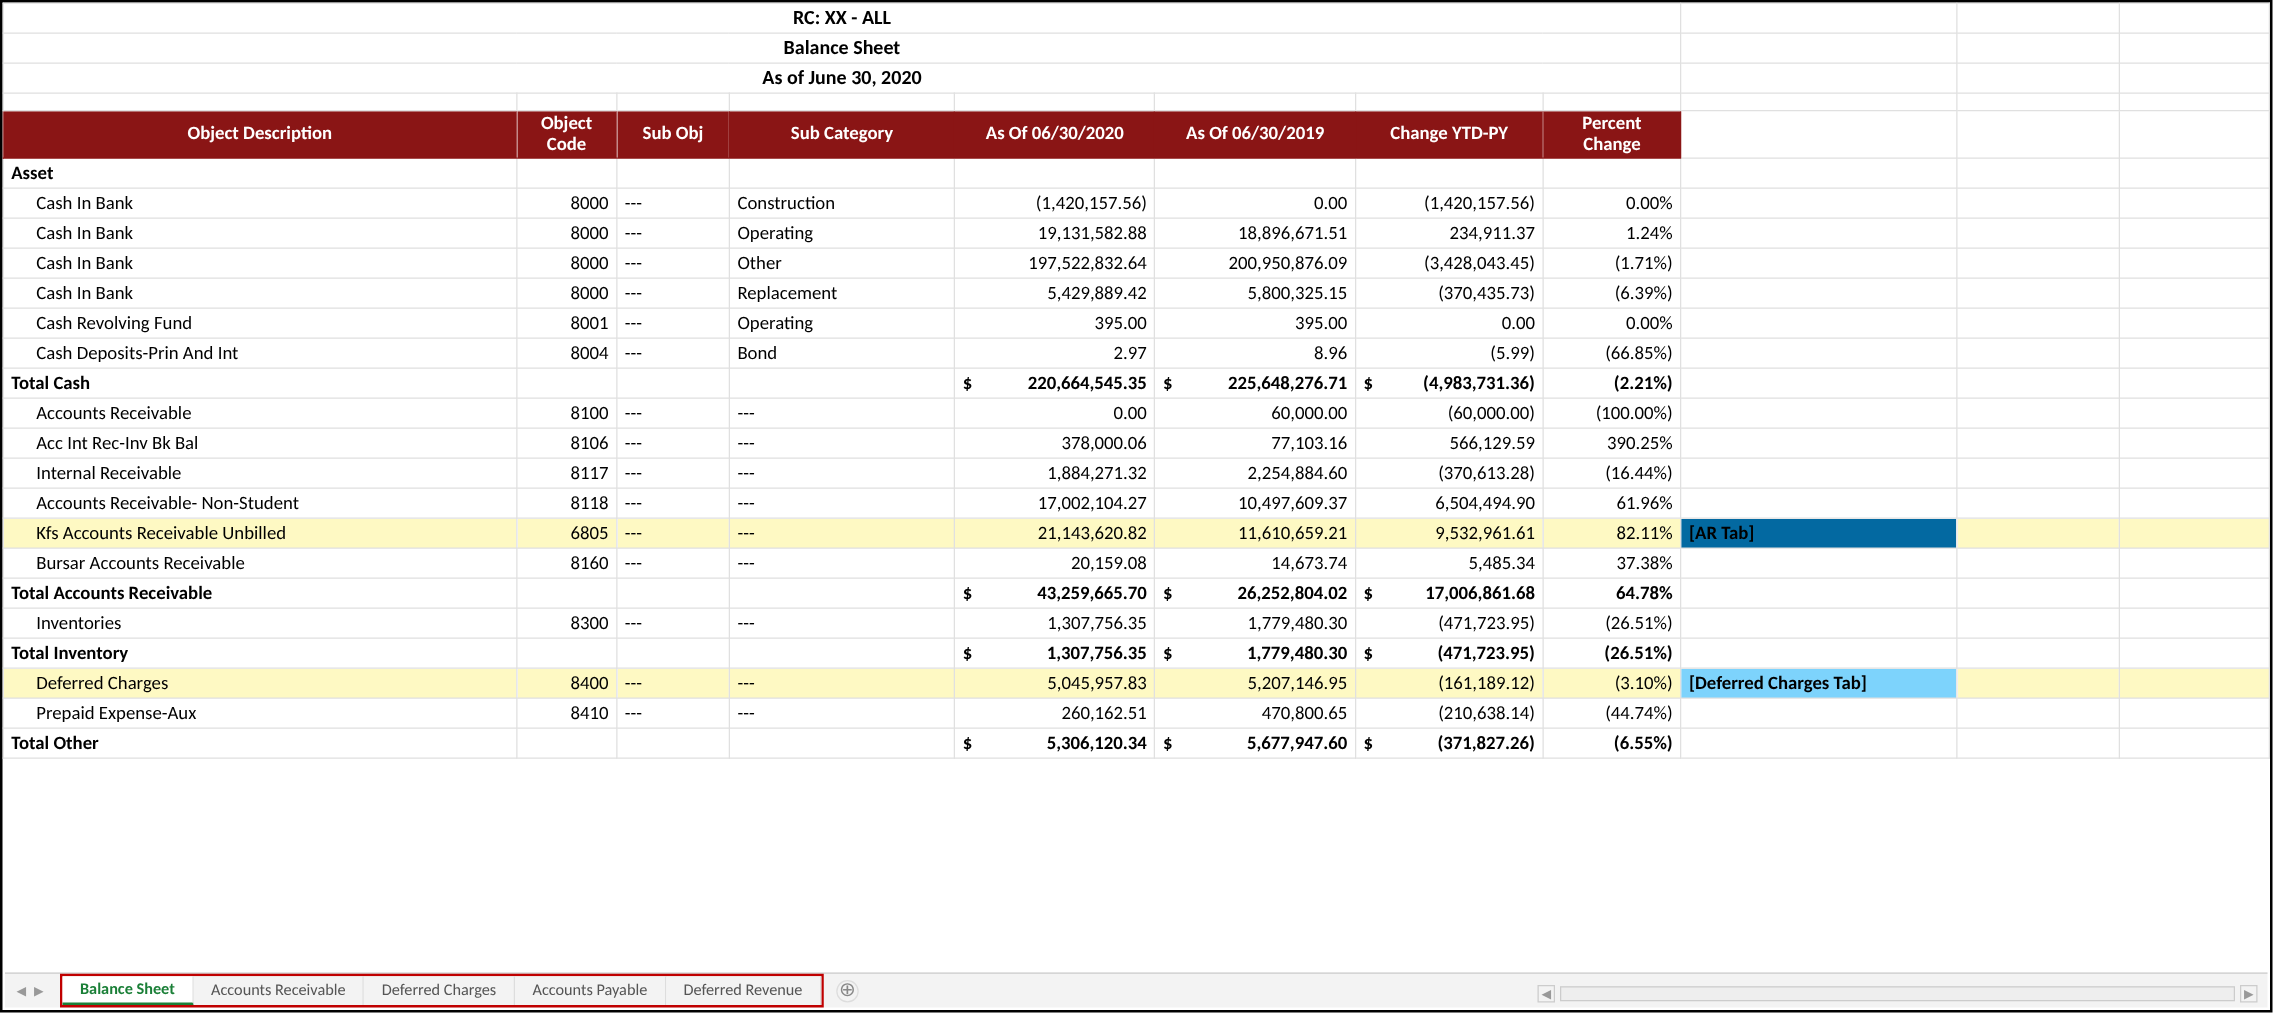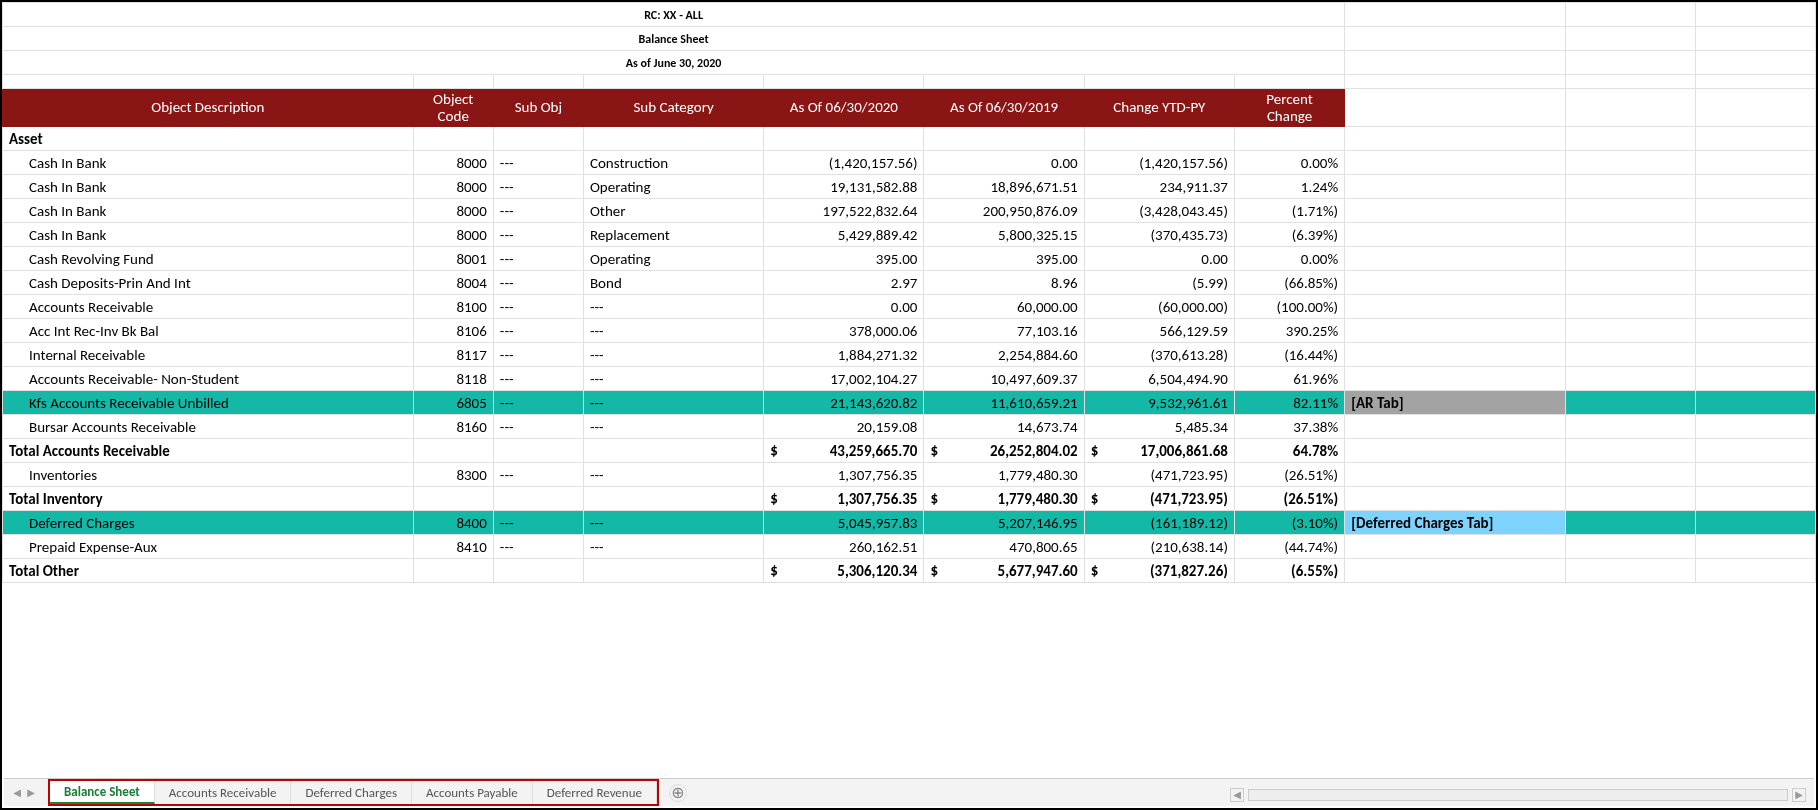--- a/index.html
+++ b/index.html
@@ -25,43 +25,43 @@
     border: 1px solid #e0e0e0;
     padding: 2px 6px;
     height: 24px;
     overflow: hidden;
     white-space: nowrap;
     text-overflow: clip;
   }
   .title-row td {
     text-align: center;
     font-weight: bold;
-    font-size: 12px;
+    font-size: 16px;
     border-color: #e0e0e0;
   }
   .title-spacer td { height: 14px; }
   .header-row th {
     background: #8A1515;
     color: #fff;
-    font-weight: normal;
+    font-weight: bold;
     text-align: center;
     vertical-align: middle;
     border: 1px solid #8A1515;
     border-bottom: 1px solid #8A1515;
     font-size: 15px;
     height: 32px;
     line-height: 1.1;
   }
   .header-row th .stack { display: block; }
   .section-row td { font-weight: bold; margin-left: 40px; }
   .detail-row td.desc { padding-left: 26px; }
   .total-row td { font-weight: bold; }
   .total-row td.num, .total-row td.numL { border-top: 1px solid #000; }
   .num { text-align: right; font-variant-numeric: tabular-nums; }
-  .hl td { background: #14b8a6; }
+  .hl td { background: #fef9c3; }
   .annot { font-weight: bold; }
   
   .tab-strip {
     position: absolute;
     left: 2px;
     right: 2px;
     bottom: 2px;
     height: 28px;
     background: #f3f3f3;
     border-top: 1px solid #ccc;
@@ -306,20 +306,33 @@
         <td>---</td>
         <td>Bond</td>
         <td class="num">2.97</td>
         <td class="num">8.96</td>
         <td class="num">(5.99)</td>
         <td class="num">(66.85%)</td>
         <td class="annot"></td>
         <td></td>
         <td></td>
       </tr>
+      <tr class="total-row">
+        <td>Total Cash</td>
+        <td></td>
+        <td></td>
+        <td></td>
+        <td class="num"><span style="float:left">$</span>220,664,545.35</td>
+        <td class="num"><span style="float:left">$</span>225,648,276.71</td>
+        <td class="num"><span style="float:left">$</span>(4,983,731.36)</td>
+        <td class="num">(2.21%)</td>
+        <td></td>
+        <td></td>
+        <td></td>
+      </tr>
       <tr class="detail-row">
         <td class="desc">Accounts Receivable</td>
         <td class="num">8100</td>
         <td>---</td>
         <td>---</td>
         <td class="num">0.00</td>
         <td class="num">60,000.00</td>
         <td class="num">(60,000.00)</td>
         <td class="num">(100.00%)</td>
         <td class="annot"></td>
@@ -367,21 +380,21 @@
       </tr>
       <tr class="detail-row hl">
         <td class="desc">Kfs Accounts Receivable Unbilled</td>
         <td class="num">6805</td>
         <td>---</td>
         <td>---</td>
         <td class="num">21,143,620.82</td>
         <td class="num">11,610,659.21</td>
         <td class="num">9,532,961.61</td>
         <td class="num">82.11%</td>
-        <td class="annot" style="background: #a3a3a3;">[AR Tab]</td>
+        <td class="annot" style="background: #0369a1;">[AR Tab]</td>
         <td></td>
         <td></td>
       </tr>
       <tr class="detail-row">
         <td class="desc">Bursar Accounts Receivable</td>
         <td class="num">8160</td>
         <td>---</td>
         <td>---</td>
         <td class="num">20,159.08</td>
         <td class="num">14,673.74</td>

